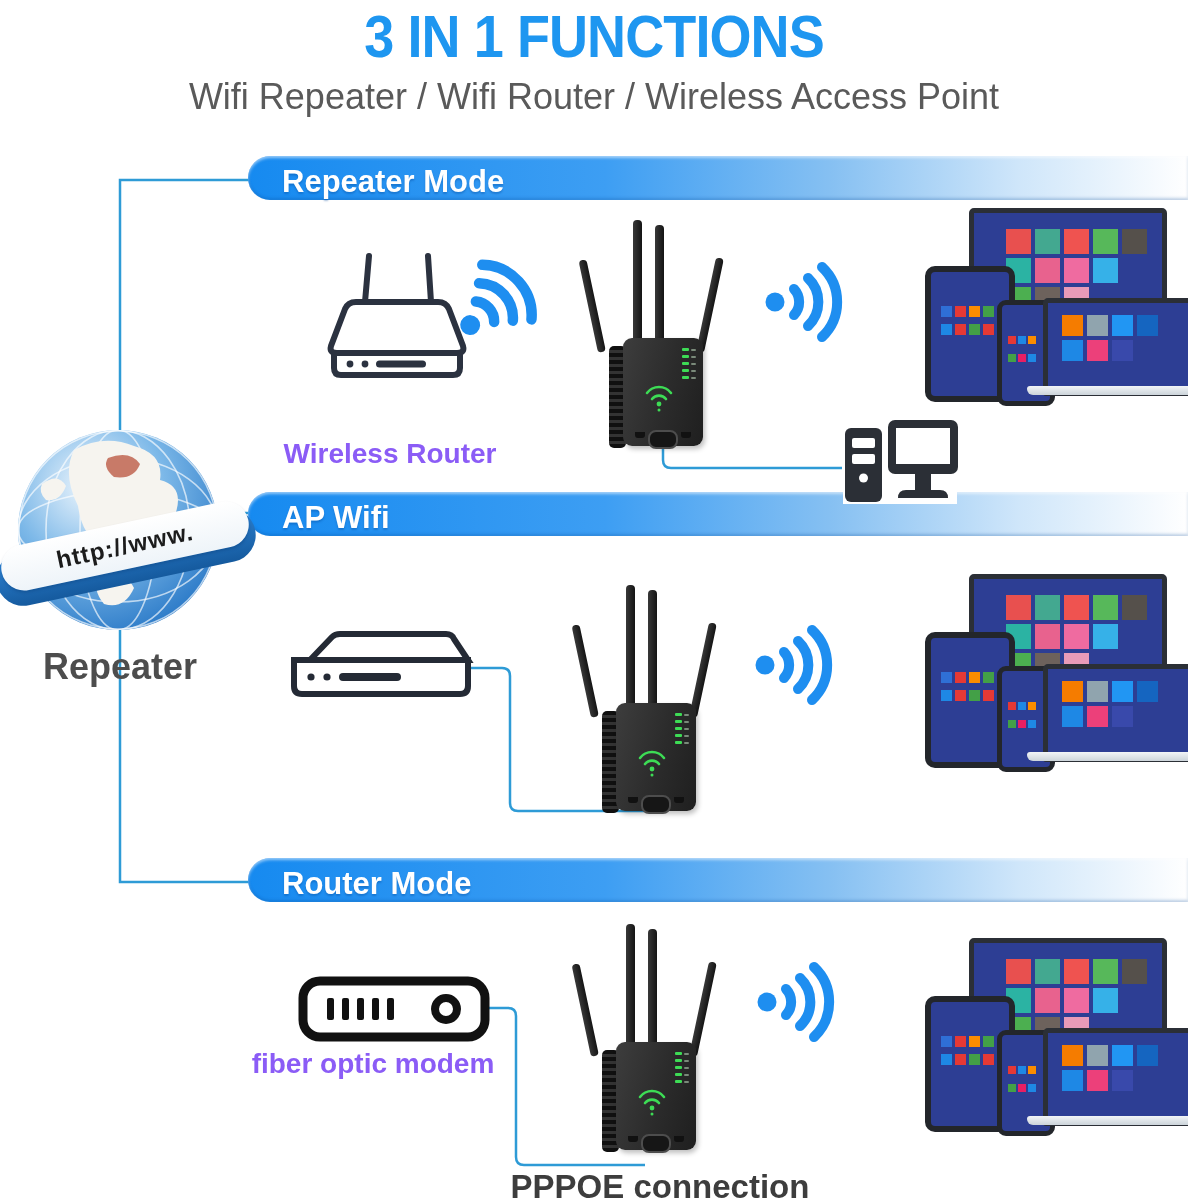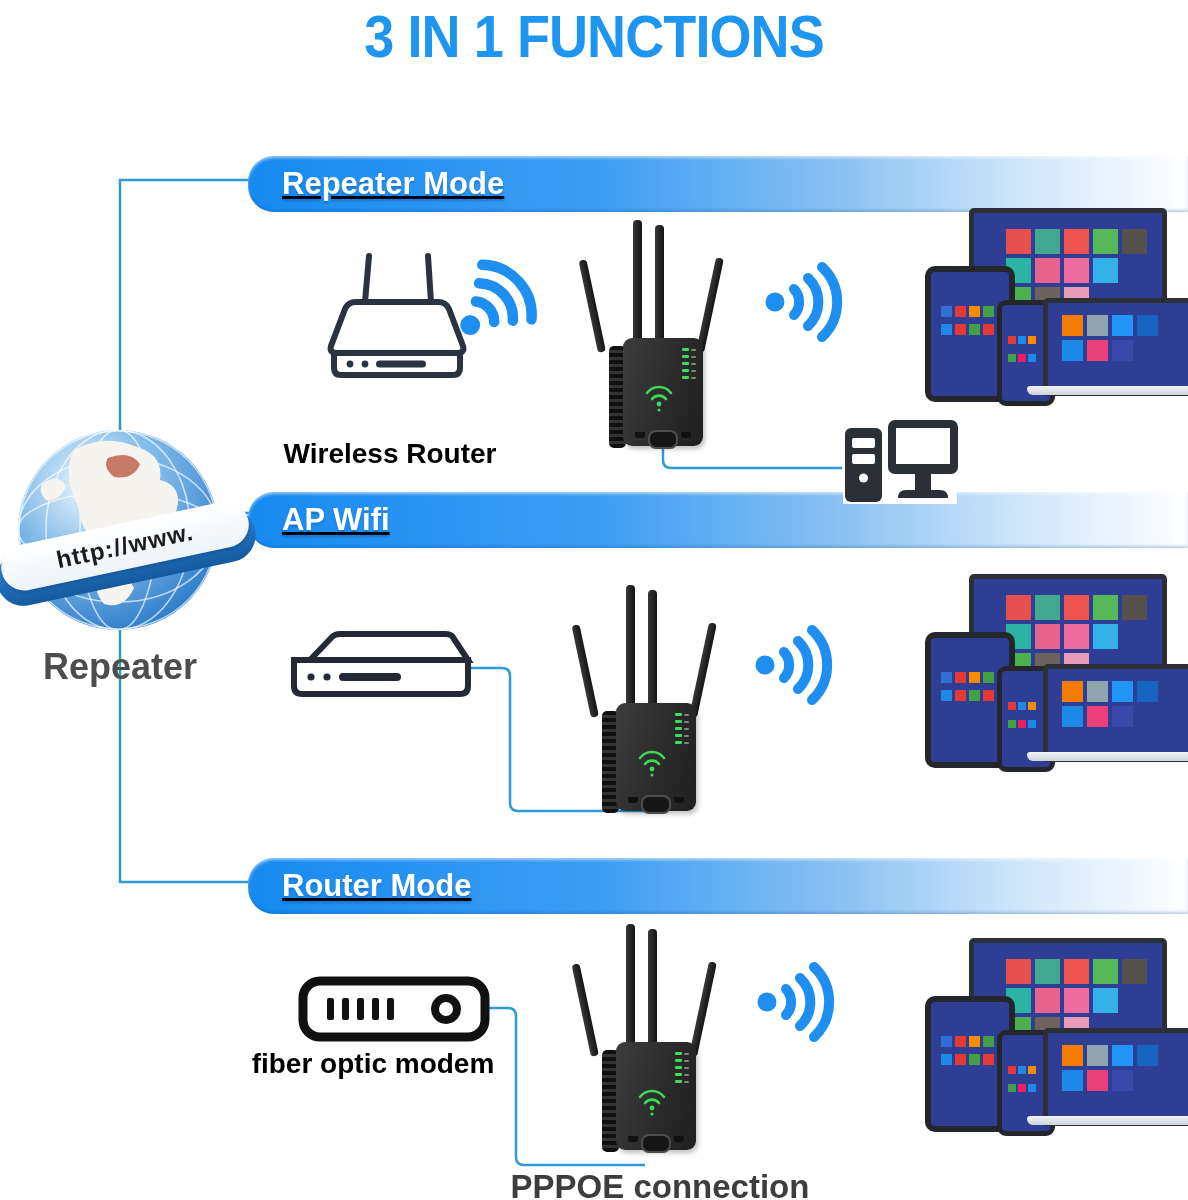--- a/index.html
+++ b/index.html
@@ -5,38 +5,38 @@
   html,body{margin:0;padding:0;}
   body{font-family:"Liberation Sans", sans-serif; background:#ffffff;}
   #canvas{position:relative;width:1188px;height:1200px;background:#fff;overflow:hidden;}
   .abs{position:absolute;}
 
   
   .title{left:0;top:2px;width:1188px;text-align:center;color:#1e96f0;font-size:60px;font-weight:800;letter-spacing:-1px;transform:scaleX(.9);transform-origin:center;}
   .subtitle{left:0;top:76px;width:1188px;text-align:center;color:#5a5a5a;font-size:36px;font-weight:400;}
 
   
-  .mode-banner{left:248px;right:0;height:56px;border-radius:26px 0 0 26px;
+  .mode-banner{left:248px;right:0;height:44px;border-radius:26px 0 0 26px;
     background:linear-gradient(90deg,#168af0 0%,#3d9ef3 38%,#86c0f2 62%,#cfe6fa 82%,#ffffff 100%);
     box-shadow:inset 0 2px 3px rgba(255,255,255,.55), inset 0 -2px 3px rgba(0,70,150,.25);
-    display:flex;align-items:center;text-decoration:underline;}
+    display:flex;align-items:flex-end;}
   .mode-banner span{color:#fff;font-size:31px;font-weight:bold;margin-left:34px;text-shadow:0 2px 2px rgba(0,70,150,.35);}
 
   
   #lines{left:0;top:0;pointer-events:none;}
 
   
   .globe-wrap{left:12px;top:424px;width:212px;height:212px;}
   .globe-ring{position:absolute;left:-18px;top:106px;width:264px;height:54px;background:linear-gradient(180deg,#2f86d8,#155a9e);border-radius:27px;transform:rotate(-12deg);}
   .globe-ribbon{position:absolute;left:-13px;top:99px;width:252px;height:46px;background:linear-gradient(180deg,#ffffff,#eef4f9);border-radius:23px;transform:rotate(-12deg);display:flex;align-items:center;justify-content:center;box-shadow:0 2px 3px rgba(0,40,90,.25);}
   .globe-ribbon span{font-size:24px;font-weight:bold;color:#1c1c1c;letter-spacing:1px;}
   .internet-label{left:10px;top:646px;width:220px;text-align:center;font-size:36px;font-weight:bold;color:#4d4d4d;}
 
   
-  .dev-label{font-weight:bold;color:#000000;text-align:center;}
+  .dev-label{font-weight:bold;color:#8b5cf6;text-align:center;}
 
   
   .repeater{width:122px;height:238px;}
   .ant{position:absolute;background:linear-gradient(90deg,#383838,#141414);border-radius:4px;}
   .rp-side{position:absolute;left:17px;top:126px;width:17px;height:102px;border-radius:5px;
     background:repeating-linear-gradient(180deg,#101010 0 4px,#333 4px 7px);}
   .rp-body{position:absolute;left:31px;top:118px;width:80px;height:108px;border-radius:9px;
     background:linear-gradient(105deg,#3d3d3d 0%,#2b2b2b 55%,#1f1f1f 100%);box-shadow:2px 3px 5px rgba(0,0,0,.25);}
   .rp-leds{position:absolute;right:7px;top:10px;display:flex;flex-direction:column;gap:4px;}
   .rp-leds i{display:flex;align-items:center;gap:2px;}
@@ -74,20 +74,21 @@
     <g fill="none" stroke="#2E9BD6" stroke-width="2.5">
       <path d="M250 180 H120 V882 H250"></path>
       <path d="M222 513 H250"></path>
       <path d="M663 444 V460 Q663 468 671 468 H842"></path>
       <path d="M468 668 H502 Q510 668 510 676 V803 Q510 811 518 811 H648"></path>
       <path d="M485 1008 H508 Q516 1008 516 1016 V1157 Q516 1165 524 1165 H645"></path>
     </g>
   </svg>
 
   <div class="abs title">3 IN 1 FUNCTIONS</div>
+  <div class="abs subtitle">Wifi Repeater / Wifi Router / Wireless Access Point</div>
 
   <div class="abs mode-banner" style="top:156px;">
     <span>Repeater Mode</span>
   </div>
   <div class="abs mode-banner" style="top:492px;">
     <span>AP Wifi</span>
   </div>
   <div class="abs mode-banner" style="top:858px;">
     <span>Router Mode</span>
   </div>

